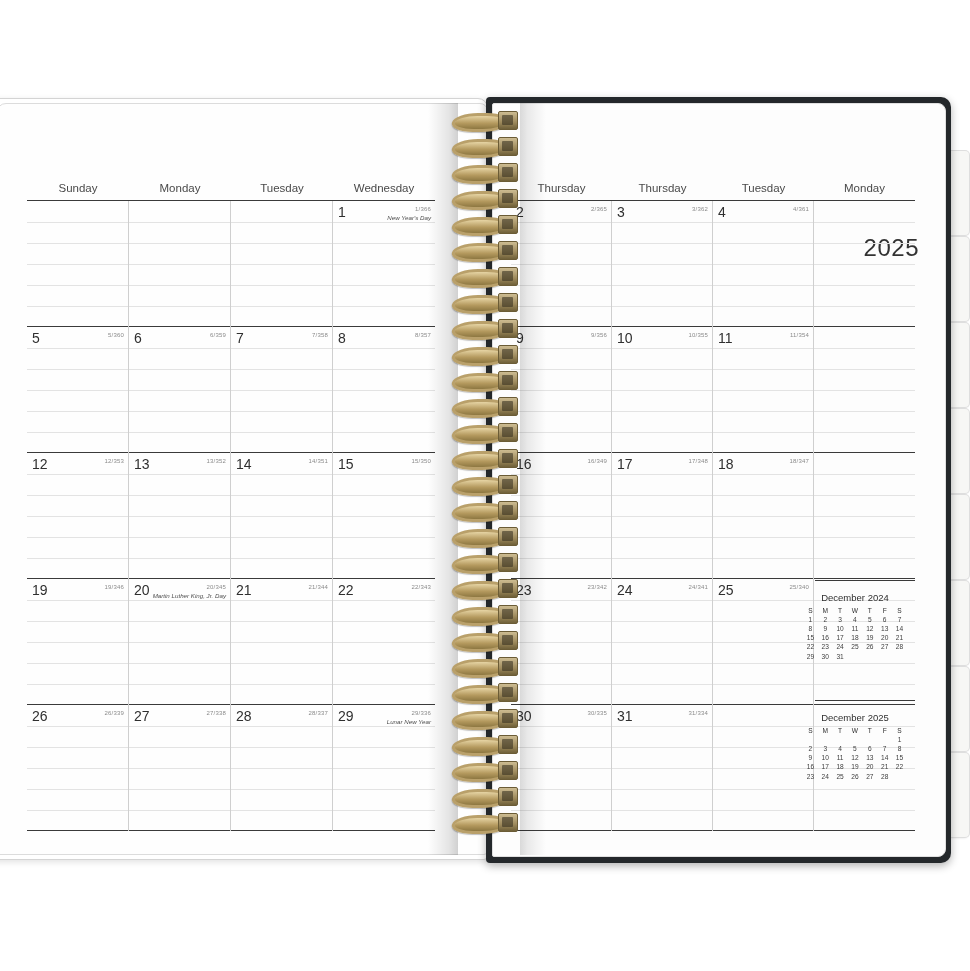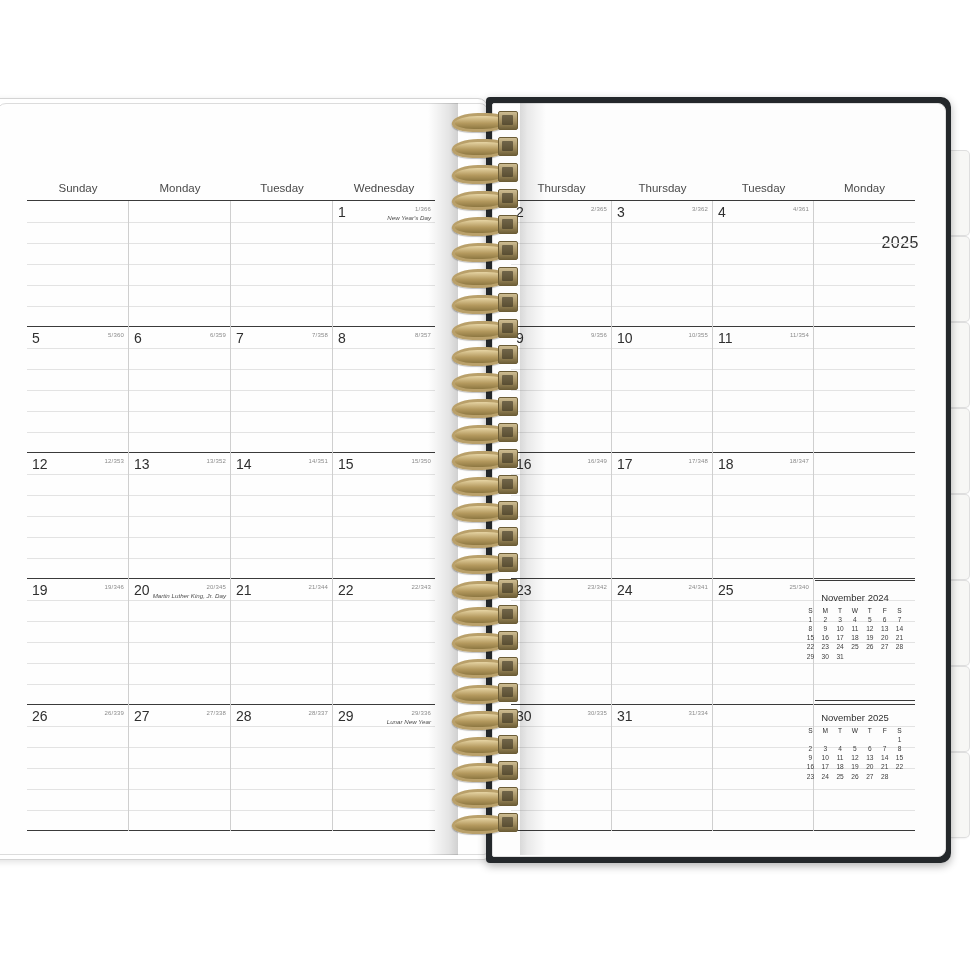--- a/index.html
+++ b/index.html
@@ -148,21 +148,21 @@
     position: absolute;
     left: 34px; top: 128px;
     font-size: 27px;
     letter-spacing: 1.5px;
     color: #333333;
     font-weight: 400;
   }
   .year-title {
     position: absolute;
     right: 26px; top: 130px;
-    font-size: 16px;
+    font-size: 24px;
     letter-spacing: .5px;
     color: #333333;
     font-weight: 400;
   }
 
   .dow-row {
     position: absolute;
     display: flex;
   }
   .dow {
@@ -745,21 +745,21 @@
               <div class="rule" style="top: 63px;"></div>
               <div class="rule" style="top: 84px;"></div>
               <div class="rule" style="top: 105px;"></div>
             </div>
           </div>
         </div>
       </div>
     <div id="minis">
         <div class="mini-sep" style="left: 322px; top: 476px; width: 100px;"></div>
         <div class="mini" style="left: 310px; top: 488px;">
-          <div class="mini-title">November 2024</div>
+          <div class="mini-title">December 2024</div>
           <table>
             <thead>
               <tr>
                 <th>S</th>
                 <th>M</th>
                 <th>T</th>
                 <th>W</th>
                 <th>T</th>
                 <th>F</th>
                 <th>S</th>
@@ -809,21 +809,21 @@
                 <td></td>
                 <td></td>
                 <td></td>
                 <td></td>
               </tr>
             </tbody>
           </table>
         </div>
         <div class="mini-sep" style="left: 322px; top: 596px; width: 100px;"></div>
         <div class="mini" style="left: 310px; top: 608px;">
-          <div class="mini-title">November 2025</div>
+          <div class="mini-title">December 2025</div>
           <table>
             <thead>
               <tr>
                 <th>S</th>
                 <th>M</th>
                 <th>T</th>
                 <th>W</th>
                 <th>T</th>
                 <th>F</th>
                 <th>S</th>

